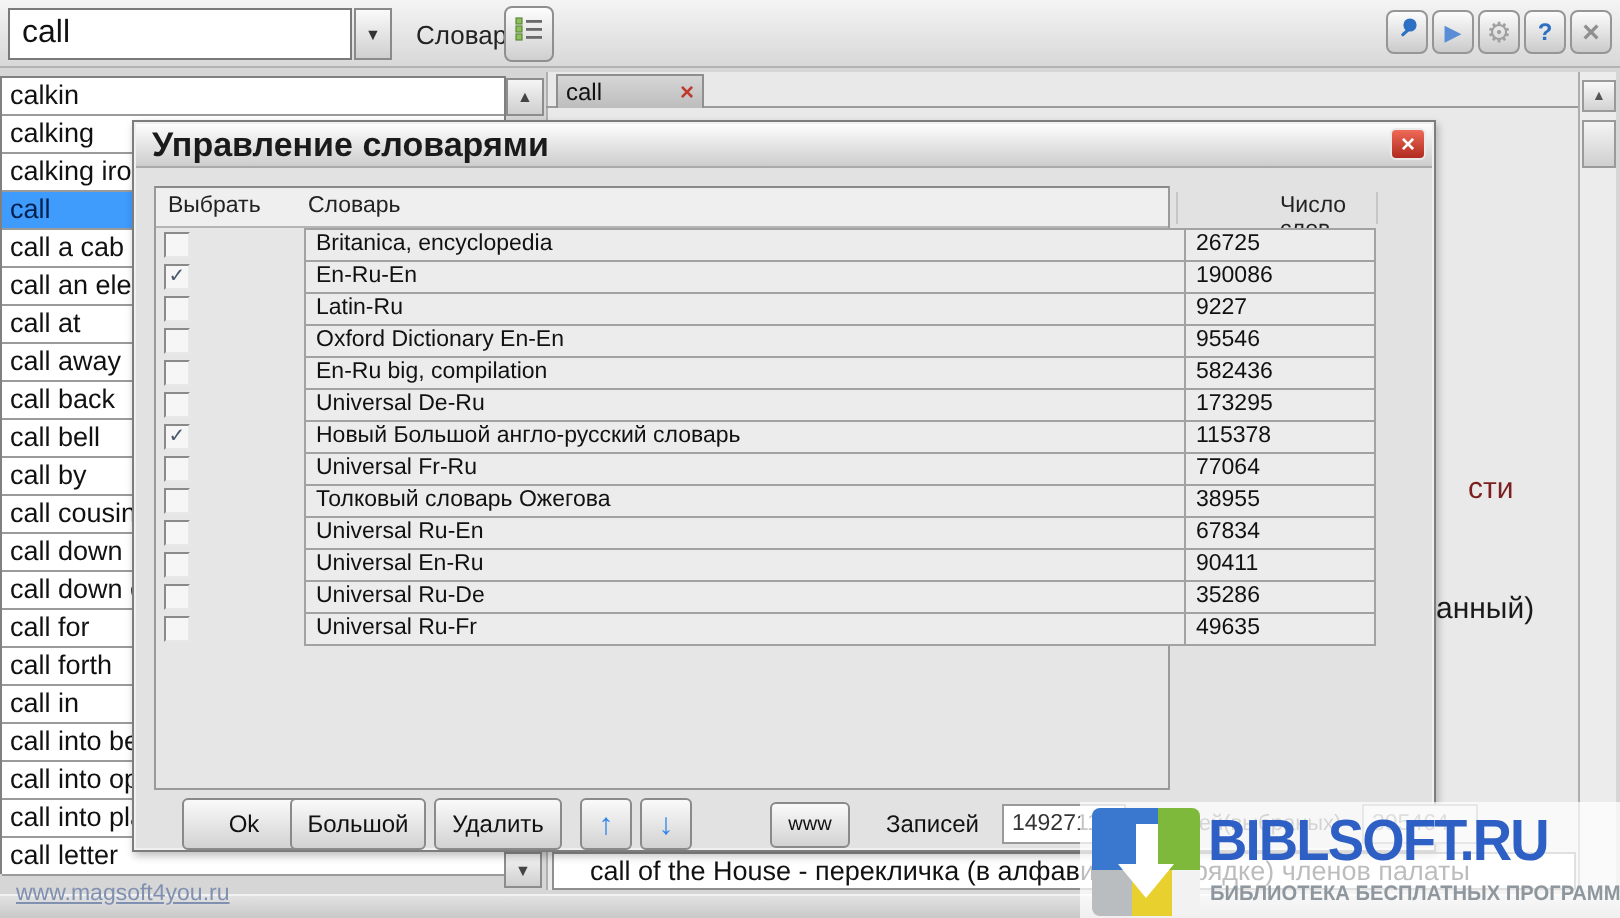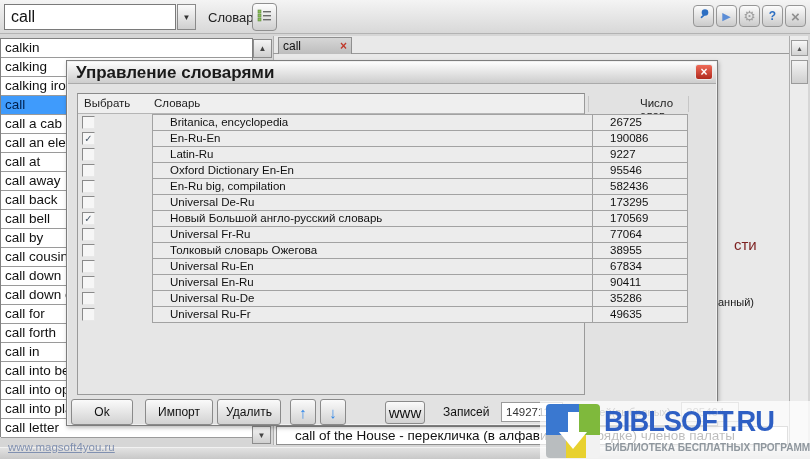--- a/index.html
+++ b/index.html
@@ -45,21 +45,21 @@
   .right-pane { position:absolute; left:273px; top:36px; width:516px; height:409px;
     background:#e9e9e9; border-left:1px solid #b0b0b0; z-index:0; }
   .tab-bar { position:absolute; left:273px; top:36px; width:516px; height:18px;
     border-bottom:1px solid #9a9a9a; z-index:1; }
   .tab { position:absolute; left:5px; top:1px; width:74px; height:17px;
     background:linear-gradient(#d6d6d6,#bdbdbd); border:1px solid #8f8f8f; border-bottom:none;
     font-size:12px; color:#111; display:flex; align-items:center; padding:0 4px; }
   .tab-label { flex:1; }
   .tab-close { color:#c0392b; font-weight:bold; font-size:12px; }
   .frag-top { position:absolute; left:734px; top:236px; font-size:15px; color:#7c1f1f; z-index:1; }
-  .frag-bottom { position:absolute; left:718px; top:296px; font-size:11px; color:#1a1a1a; z-index:1; }
+  .frag-bottom { position:absolute; left:718px; top:296px; font-size:15px; color:#1a1a1a; z-index:1; }
   .right-scrollbar { position:absolute; left:789px; top:36px; width:19px; height:409px;
     background:#ececec; border-left:1px solid #adadad; z-index:1; }
   .rs-up { position:absolute; left:1px; top:4px; width:17px; height:16px; font-size:7px; color:#555;
     background:linear-gradient(#f8f8f8,#d2d2d2); border:1px solid #9a9a9a; display:flex; align-items:center; justify-content:center; }
   .rs-thumb { position:absolute; left:1px; top:24px; width:17px; height:24px;
     background:linear-gradient(#f4f4f4,#cfcfcf); border:1px solid #9a9a9a; }
 
   
   .phrase-bar { position:absolute; left:276px; top:426px; width:512px; height:19px;
     background:#fff; border:1px solid #8f8f8f; font-size:13.5px; color:#111; line-height:17px;
@@ -91,33 +91,33 @@
   .th-div1 { position:absolute; left:510px; top:2px; width:1px; height:16px; background:#c6c6c6; }
   .th-div2 { position:absolute; left:610px; top:2px; width:1px; height:16px; background:#c6c6c6; }
 
   .trows { position:relative; }
   .trow { position:relative; height:17px; margin-top:-1px; }
   .trow:first-child { margin-top:0; }
   .cb { position:absolute; left:4px; top:2px; width:13px; height:13px; background:#f6f6f6;
     border:1px solid #8a8a8a; border-bottom-color:#e8e8e8; border-right-color:#e8e8e8;
     font-size:10px; line-height:11px; text-align:center; color:#4a5a6a; }
   .cell { position:absolute; top:0; height:17px; background:#ececec; border:1px solid #a2a2a2;
-    font-size:11.5px; color:#111; line-height:15px; padding:0 17px; white-space:nowrap; overflow:hidden; }
+    font-size:11.5px; color:#111; line-height:15px; padding:0 5px; white-space:nowrap; overflow:hidden; }
   .cell.name { left:74px; width:441px; }
   .cell.count { left:514px; width:96px; }
 
   .btn { position:absolute; top:338px; height:26px; background:linear-gradient(#fafafa,#d2d2d2);
     border:1px solid #8a8a8a; border-radius:3px; font-family:inherit; font-size:12px; color:#111;
     display:flex; align-items:center; justify-content:center; }
-  .btn-ok { left:4px; width:62px; }
+  .btn-ok { left:24px; width:62px; }
   .btn-import { left:78px; width:68px; }
   .btn-delete { left:150px; width:64px; }
   .btn-up { left:223px; width:26px; color:#2f86e8; font-size:15px; font-weight:bold; }
   .btn-down { left:253px; width:26px; color:#2f86e8; font-size:15px; font-weight:bold; }
-  .btn-www { left:318px; width:40px; top:340px; height:23px; font-size:15px; }
+  .btn-www { left:318px; width:40px; top:340px; height:23px; font-size:10px; }
   .records-label { position:absolute; left:376px; top:344px; font-size:12px; color:#111; }
   .records-field { position:absolute; left:434px; top:341px; width:62px; height:20px;
     background:#fff; border:1px solid #9a9a9a; font-size:11.5px; color:#333; line-height:18px; padding-left:4px; }
   .records-sel-label { position:absolute; left:502px; top:345px; font-size:11px; color:#666; }
   .records-sel-field { position:absolute; left:614px; top:341px; width:58px; height:20px;
     background:#ececec; border:1px solid #aaa; font-size:11.5px; color:#8a8a8a; line-height:18px; padding-left:4px; }
 
   
   .watermark { position:absolute; left:540px; top:401px; width:270px; height:58px;
     background:rgba(255,255,255,0.72); z-index:50; }
@@ -271,21 +271,21 @@
             <span class="cell count">582436</span>
           </div>
           <div class="trow">
             <span class="cb"></span>
             <span class="cell name">Universal De-Ru</span>
             <span class="cell count">173295</span>
           </div>
           <div class="trow">
             <span class="cb">✓</span>
             <span class="cell name">Новый Большой англо-русский словарь</span>
-            <span class="cell count">170569</span>
+            <span class="cell count">115378</span>
           </div>
           <div class="trow">
             <span class="cb"></span>
             <span class="cell name">Universal Fr-Ru</span>
             <span class="cell count">77064</span>
           </div>
           <div class="trow">
             <span class="cb"></span>
             <span class="cell name">Толковый словарь Ожегова</span>
             <span class="cell count">38955</span>
@@ -307,21 +307,21 @@
           </div>
           <div class="trow">
             <span class="cb"></span>
             <span class="cell name">Universal Ru-Fr</span>
             <span class="cell count">49635</span>
           </div>
         </div>
     </div>
 
     <div class="btn btn-ok">Ok</div>
-    <div class="btn btn-import">Импорт</div>
+    <div class="btn btn-import">Большой</div>
     <div class="btn btn-delete">Удалить</div>
     <div class="btn btn-up">
       <span>↑</span>
     </div>
     <div class="btn btn-down">
       <span>↓</span>
     </div>
     <div class="btn btn-www">www</div>
     <span class="records-label">Записей</span>
     <div class="records-field">1492711</div>

